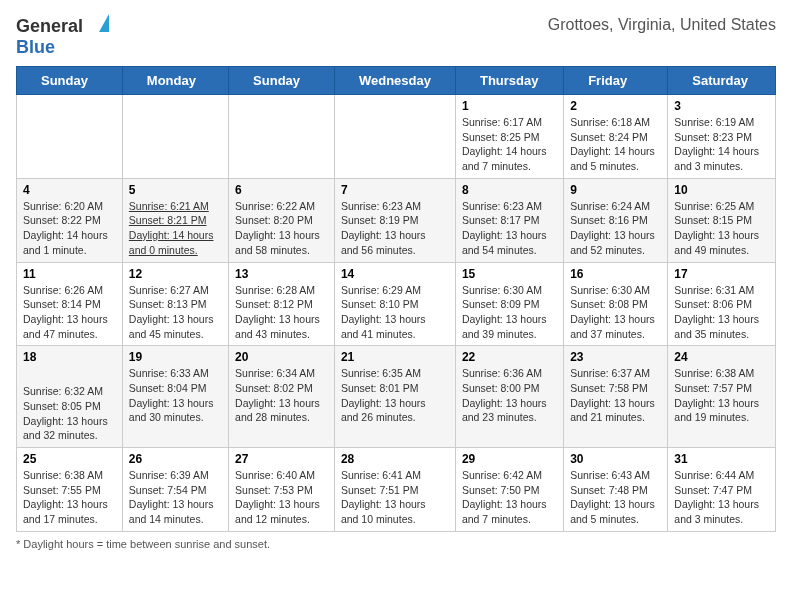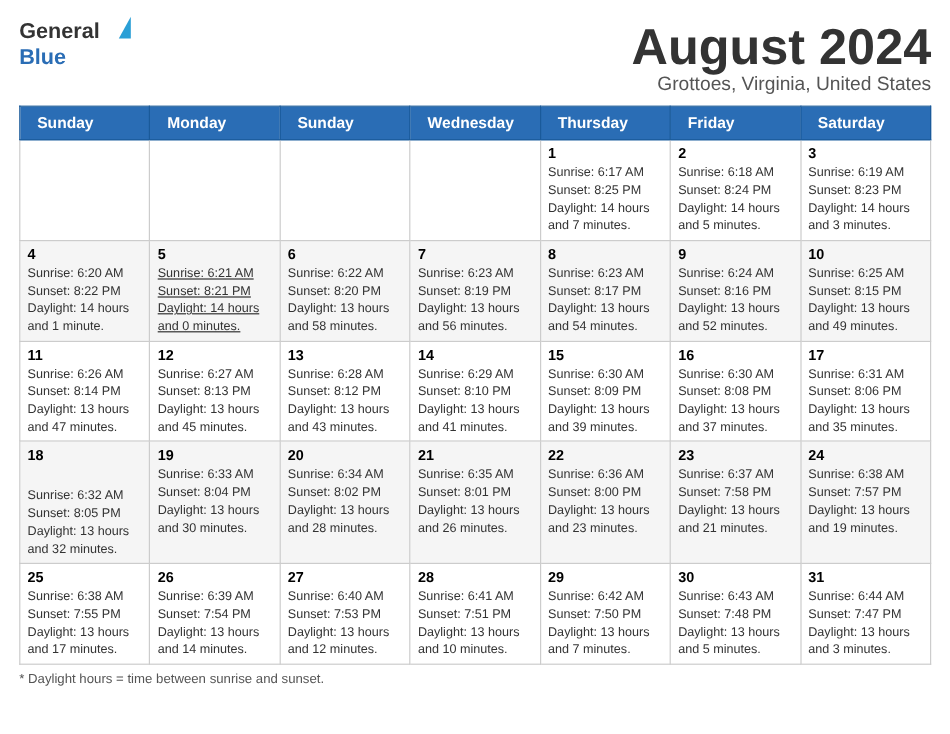--- a/index.html
+++ b/index.html
@@ -59,21 +59,21 @@
     }
     .calendar {
       width: 100%;
       border-collapse: collapse;
       font-size: 11px;
     }
     .calendar th {
       background: #2a6db5;
       color: #fff;
       text-align: left;
-      padding: 6px 14px;
+      padding: 6px 24px;
       font-size: 13px;
       font-weight: bold;
       border: 1px solid #1a5a9a;
     }
     .calendar td {
       vertical-align: top;
       border: 1px solid #ccc;
       padding: 4px 6px;
       width: calc(100% / 7);
       min-height: 80px;
@@ -108,21 +108,20 @@
 
 <div class="header">
   <div class="logo">
     <div class="logo-text">
       <span class="logo-general">General</span>
       <div class="logo-triangle"></div>
     </div>
     <span class="logo-blue">Blue</span>
   </div>
   <div class="title-block">
-    <div class="month-title">August 2024</div>
     <div class="location">Grottoes, Virginia, United States</div>
   </div>
 </div>
 
 <table class="calendar">
   <thead>
     <tr>
     <th>Sunday</th>
         <th>Monday</th>
         <th>Sunday</th>

